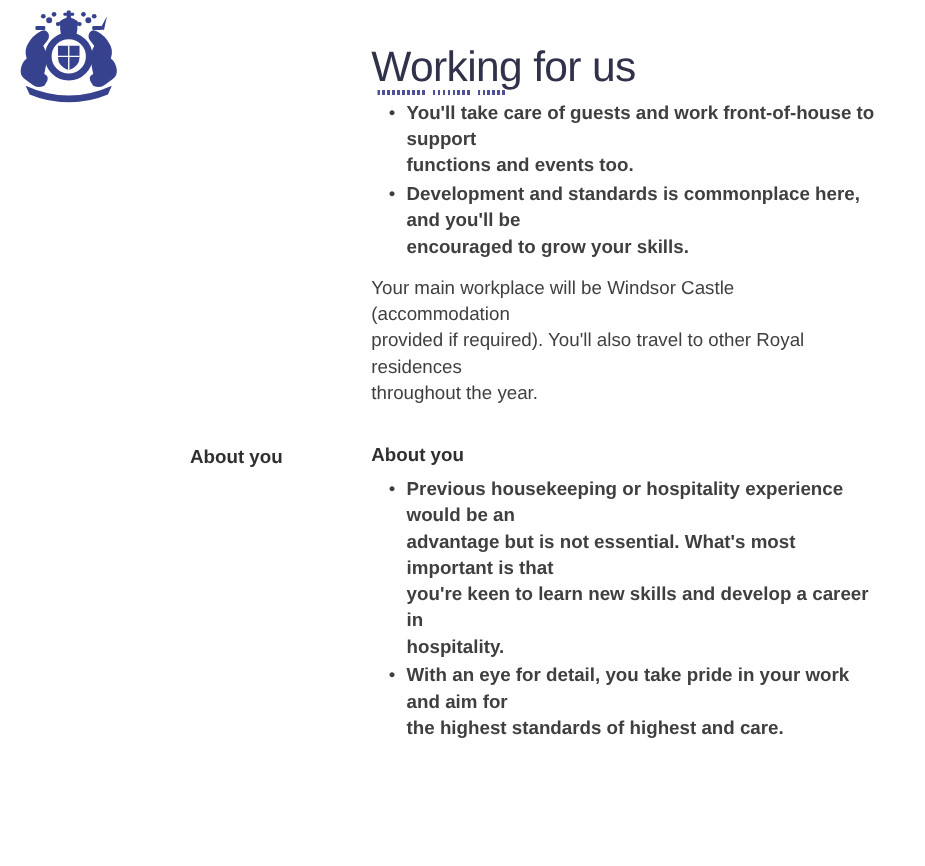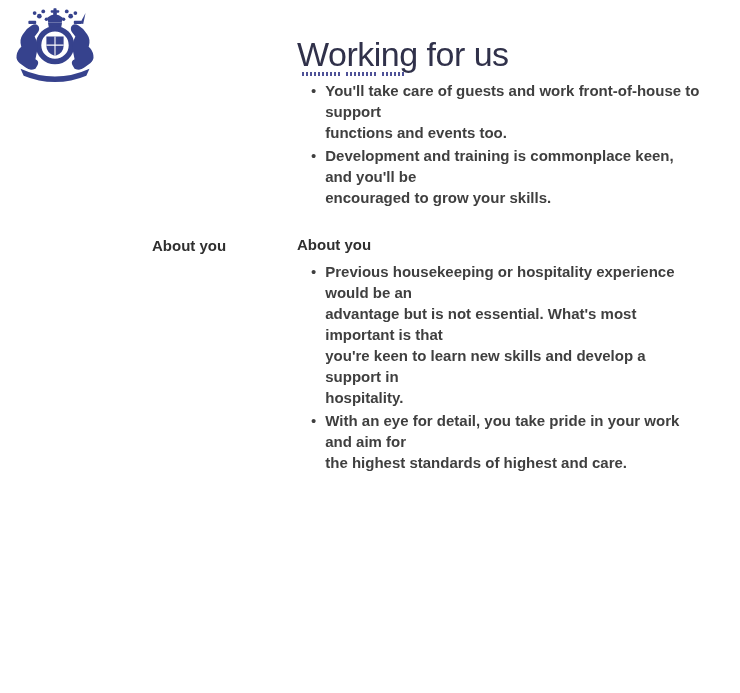--- a/index.html
+++ b/index.html
@@ -106,37 +106,40 @@
             </div>
         </div>
         <ul class="bullets">
           <li>
             <span class="marker">•</span>
             <span class="line-text">You'll take care of guests and work front-of-house to support
 functions and events too.</span>
           </li>
           <li>
             <span class="marker">•</span>
-            <span class="line-text">Development and training is commonplace keen, and you'll be
+            <span class="line-text">Development and standards is commonplace here, and you'll be
 encouraged to grow your skills.</span>
           </li>
         </ul>
+        <p class="para">Your main workplace will be Windsor Castle (accommodation
+provided if required). You'll also travel to other Royal residences
+throughout the year.</p>
       </div>
     </section>
 
     <section class="row row-about">
       <div class="label-col">About you</div>
       <div class="body-col">
         <h2 class="sub">About you</h2>
         <ul class="bullets">
           <li>
             <span class="marker">•</span>
             <span class="line-text">Previous housekeeping or hospitality experience would be an
 advantage but is not essential. What's most important is that
-you're keen to learn new skills and develop a support in
+you're keen to learn new skills and develop a career in
 hospitality.</span>
           </li>
           <li>
             <span class="marker">•</span>
             <span class="line-text">With an eye for detail, you take pride in your work and aim for
 the highest standards of highest and care.</span>
           </li>
 
         </ul>
 

